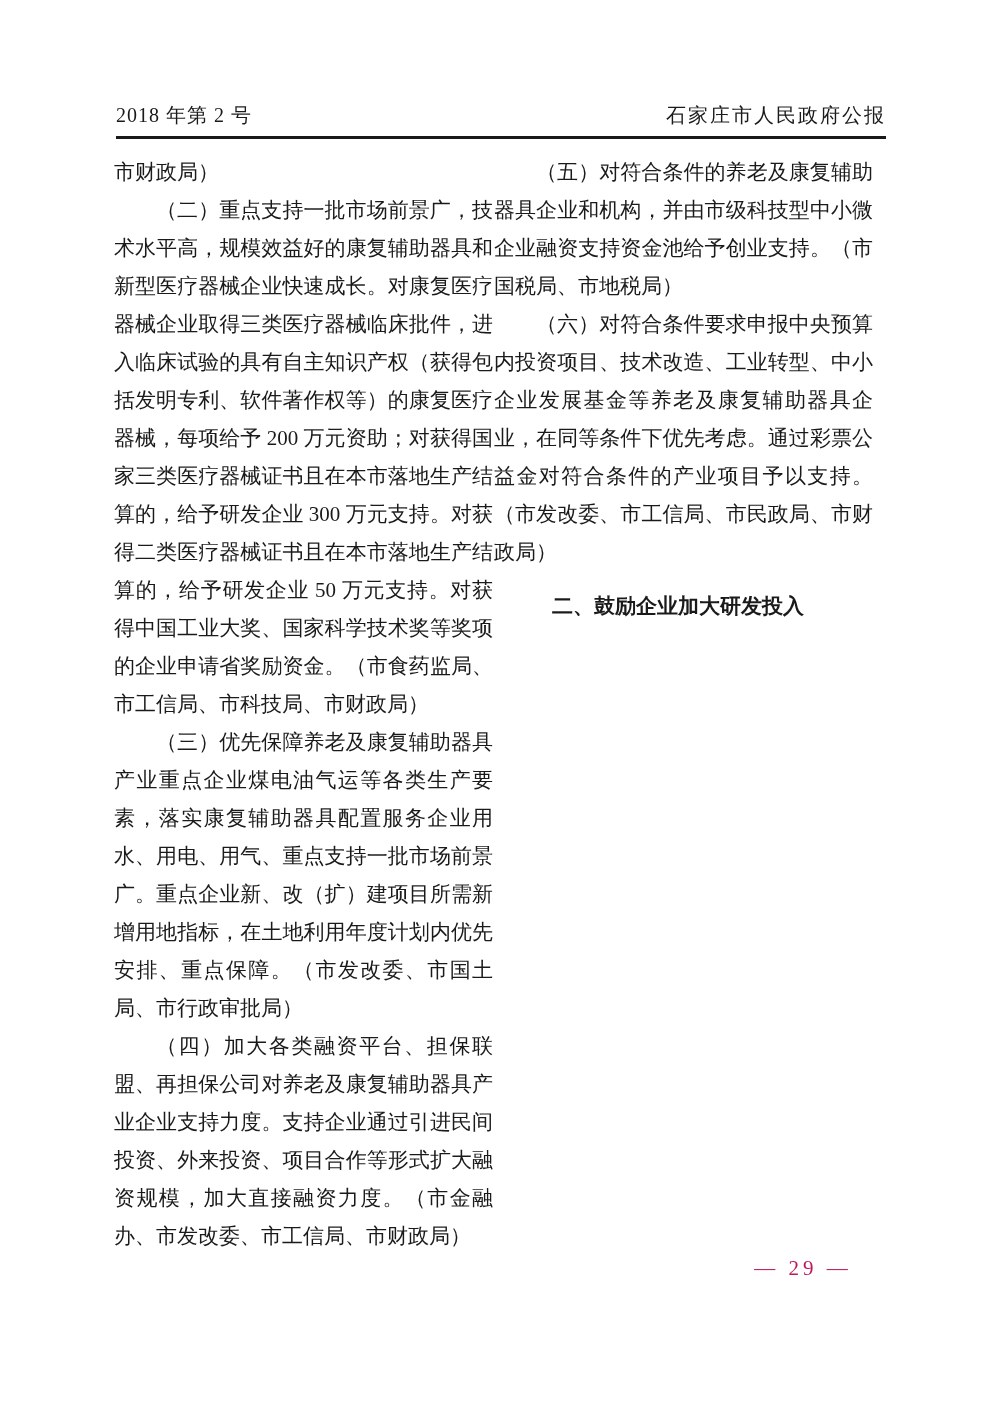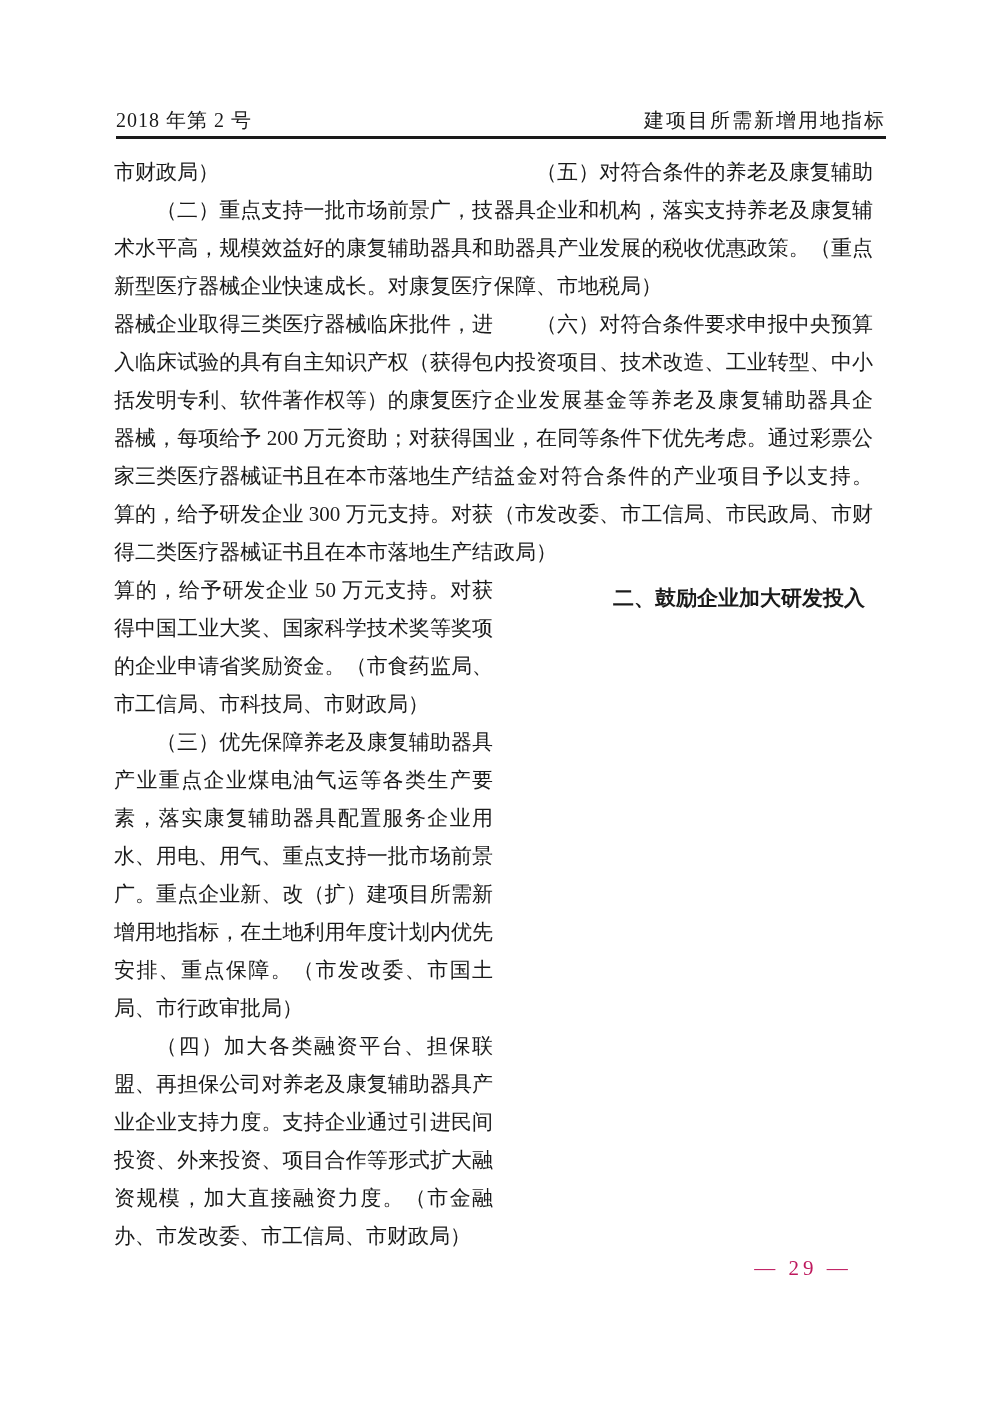--- a/index.html
+++ b/index.html
@@ -20,21 +20,21 @@
   }
   
   .page-header {
     position: absolute;
     left: 116px;
     top: 103px;
     width: 770px;
     height: 36px;
     display: flex;
     justify-content: space-between;
-    align-items: center;
+    align-items: flex-start;
     font-size: 20px;
     line-height: 24px;
     border-bottom: 3px solid #1a1a1a;
   }
   .issue { letter-spacing: 1px; }
   .gazette-title { letter-spacing: 2px; }
   
   .columns {
     position: absolute;
     left: 114px;
@@ -49,26 +49,26 @@
     line-height: 38px;
     text-align: justify;
     text-justify: inter-ideograph;
   }
   .para {
     margin: 0;
     text-indent: 2em;
   }
   .para.no-indent { text-indent: 0; }
   .section-heading {
-    margin: 8px;
+    margin: 16px;
     font-size: 21px;
     line-height: 38px;
     font-weight: 700;
     text-indent: 2em;
-    text-align: right;
+    text-align: left;
     font-family: "Liberation Sans", "DejaVu Sans", sans-serif;
   }
   
   .page-footer {
     position: absolute;
     left: 733px;
     top: 1256px;
     width: 140px;
     font-size: 21px;
     letter-spacing: 4px;
@@ -77,34 +77,34 @@
     white-space: nowrap;
   }
 </style>
 </head>
 <body>
 
 <div class="page">
 
   <header class="page-header">
     <span class="issue">2018 年第 2 号</span>
-    <span class="gazette-title">建项目所需新增用地指标</span>
+    <span class="gazette-title">石家庄市人民政府公报</span>
   </header>
 
   <main class="columns">
 
     <section class="column">
       <p class="para no-indent">市财政局）</p>
       <p class="para">（二）重点支持一批市场前景广，技术水平高，规模效益好的康复辅助器具和新型医疗器械企业快速成长。对康复医疗器械企业取得三类医疗器械临床批件，进入临床试验的具有自主知识产权（获得包括发明专利、软件著作权等）的康复医疗器械，每项给予 200 万元资助；对获得国家三类医疗器械证书且在本市落地生产结算的，给予研发企业 300 万元支持。对获得二类医疗器械证书且在本市落地生产结算的，给予研发企业 50 万元支持。对获得中国工业大奖、国家科学技术奖等奖项的企业申请省奖励资金。（市食药监局、市工信局、市科技局、市财政局）</p>
       <p class="para">（三）优先保障养老及康复辅助器具产业重点企业煤电油气运等各类生产要素，落实康复辅助器具配置服务企业用水、用电、用气、重点支持一批市场前景广。重点企业新、改（扩）建项目所需新增用地指标，在土地利用年度计划内优先安排、重点保障。（市发改委、市国土局、市行政审批局）</p>
       <p class="para">（四）加大各类融资平台、担保联盟、再担保公司对养老及康复辅助器具产业企业支持力度。支持企业通过引进民间投资、外来投资、项目合作等形式扩大融资规模，加大直接融资力度。（市金融办、市发改委、市工信局、市财政局）</p>
     </section>
 
     <section class="column">
-      <p class="para">（五）对符合条件的养老及康复辅助器具企业和机构，落实支持养老及康复辅助器具产业发展的税收优惠政策。（重点保障、市地税局）</p>
+      <p class="para">（五）对符合条件的养老及康复辅助器具企业和机构，并由市级科技型中小微企业融资支持资金池给予创业支持。（市国税局、市地税局）</p>
       <p class="para">（六）对符合条件要求申报中央预算内投资项目、技术改造、工业转型、中小企业发展基金等养老及康复辅助器具企业，在同等条件下优先考虑。通过彩票公益金对符合条件的产业项目予以支持。（市发改委、市工信局、市民政局、市财政局）</p>
       <h2 class="section-heading">二、鼓励企业加大研发投入</h2>
     </section>
 
   </main>
 
   <footer class="page-footer">
     <span>— 29 —</span>
   </footer>
 

